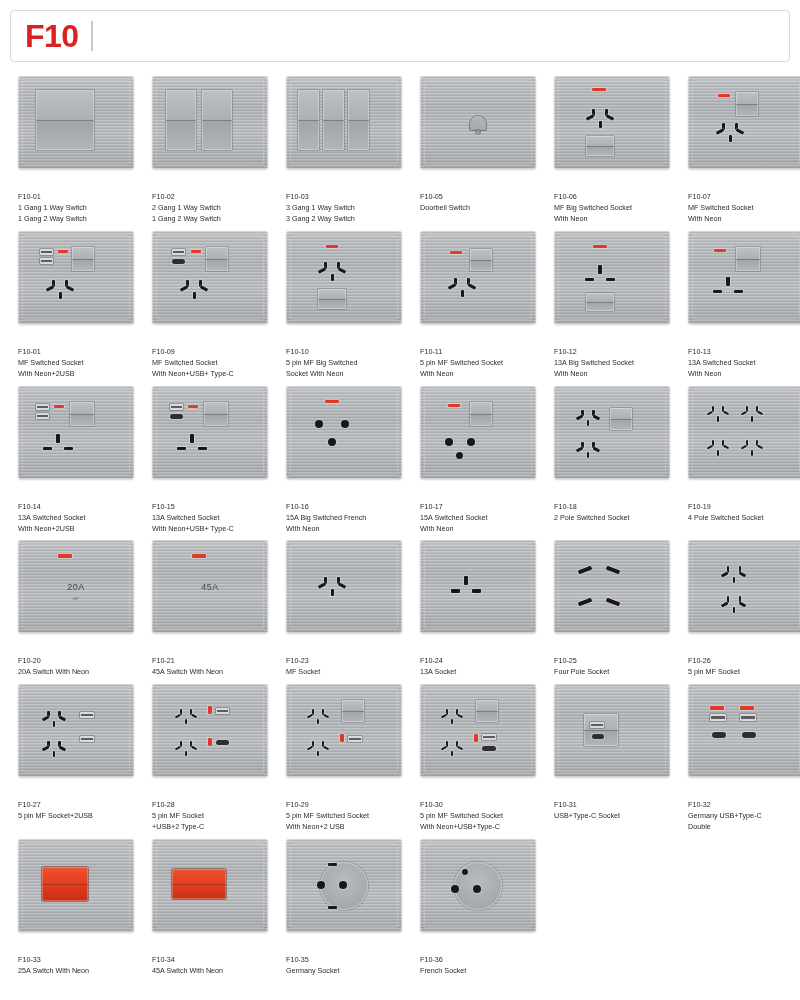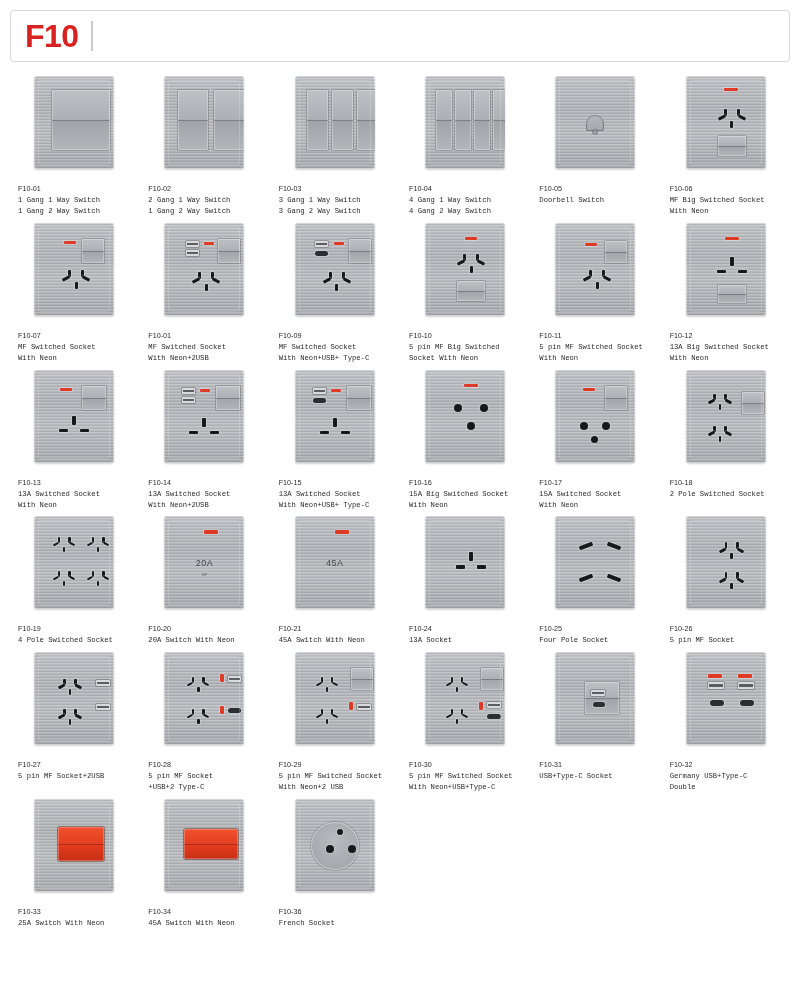--- a/index.html
+++ b/index.html
@@ -57,23 +57,23 @@
     column-gap: 18px;
     row-gap: 6px;
     box-sizing: border-box;
   }
   .cell {
     width: 100%;
   }
 
   
   .plate {
-    width: 80px;
+    width: 116px;
     height: 93px;
-    margin: 0 auto 15px auto;
+    margin: 0 auto 23px auto;
     border-radius: 3px;
     position: relative;
     background:
       repeating-linear-gradient(0deg,
         rgba(255,255,255,0.50) 0px,
         rgba(255,255,255,0.00) 1px,
         rgba(120,120,120,0.20) 2px,
         rgba(255,255,255,0.30) 3px),
       linear-gradient(180deg, #b9bcc0 0%, #a9acb1 35%, #b4b7bb 60%, #9ea1a6 100%);
     box-shadow: inset 0 0 0 1px rgba(255,255,255,0.35),
@@ -204,21 +204,20 @@
     font-size: 7.2px;
     line-height: 1.52;
     color: #2a2a2a;
     padding-left: 0px;
   }
   .caption .code {
     display: block;
   }
   .caption .line {
     display: block;
-    font-family: Liberation Mono, monospace;
   }
 </style>
 </head>
 <body>
 
 <div class="header">
   <div class="header-code">F10</div>
   <div class="header-divider"></div>
 </div>
 
@@ -258,35 +257,20 @@
       </div>
       <div class="caption">
         <span class="code">F10-03</span>
         <span class="line">3 Gang 1 Way Switch</span>
         <span class="line">3 Gang 2 Way Switch</span>
       </div>
     </div>
     <div class="cell">
       <div class="plate">
         <div class="inner">
-          <div class="rocker" style="left:3px;top:6px;width:16px;height:60px;"></div>
-          <div class="rocker" style="left:22px;top:6px;width:16px;height:60px;"></div>
-          <div class="rocker" style="left:41px;top:6px;width:16px;height:60px;"></div>
-          <div class="rocker" style="left:60px;top:6px;width:16px;height:60px;"></div>
-        </div>
-      </div>
-      <div class="caption">
-        <span class="code">F10-04</span>
-        <span class="line">4 Gang 1 Way Switch</span>
-        <span class="line">4 Gang 2 Way Switch</span>
-      </div>
-    </div>
-    <div class="cell">
-      <div class="plate">
-        <div class="inner">
           <div class="bell" style=""></div>
         </div>
       </div>
       <div class="caption">
         <span class="code">F10-05</span>
         <span class="line">Doorbell Switch</span>
       </div>
     </div>
     <div class="cell">
       <div class="plate">
@@ -484,21 +468,21 @@
       <div class="plate">
         <div class="inner">
           <div class="neon" style="left:31px;top:6px;width:14px;height:3px;"></div>
           <div class="hole round" style="left:21px;top:26px;width:8px;height:8px;"></div>
           <div class="hole round" style="left:47px;top:26px;width:8px;height:8px;"></div>
           <div class="hole round" style="left:34px;top:44px;width:8px;height:8px;"></div>
         </div>
       </div>
       <div class="caption">
         <span class="code">F10-16</span>
-        <span class="line">15A Big Switched Socket</span>
+        <span class="line">15A Big Switched French</span>
         <span class="line">With Neon</span>
       </div>
     </div>
     <div class="cell">
       <div class="plate">
         <div class="inner">
           <div class="neon" style="left:20px;top:10px;width:12px;height:3px;"></div>
           <div class="rocker" style="left:42px;top:8px;width:22px;height:24px;"></div>
           <div class="hole round" style="left:17px;top:44px;width:8px;height:8px;"></div>
           <div class="hole round" style="left:39px;top:44px;width:8px;height:8px;"></div>
@@ -583,20 +567,35 @@
         </div>
       </div>
       <div class="caption">
         <span class="code">F10-21</span>
         <span class="line">45A Switch With Neon</span>
       </div>
     </div>
     <div class="cell">
       <div class="plate">
         <div class="inner">
+          <div class="hole" style="left:30px;top:29px;width:3px;height:7px;"></div>
+          <div class="hole" style="left:43px;top:29px;width:3px;height:7px;"></div>
+          <div class="hole" style="left:24px;top:36px;width:8px;height:3px;transform:rotate(-28deg);"></div>
+          <div class="hole" style="left:44px;top:36px;width:8px;height:3px;transform:rotate(28deg);"></div>
+          <div class="hole" style="left:36.5px;top:41px;width:3px;height:7px;"></div>
+        </div>
+      </div>
+      <div class="caption">
+        <span class="code">F10-23</span>
+        <span class="line">MF Socket</span>
+      </div>
+    </div>
+    <div class="cell">
+      <div class="plate">
+        <div class="inner">
           <div class="hole" style="left:36px;top:28px;width:4px;height:9px;"></div>
           <div class="hole" style="left:23px;top:41px;width:9px;height:3.5px;"></div>
           <div class="hole" style="left:44px;top:41px;width:9px;height:3.5px;"></div>
         </div>
       </div>
       <div class="caption">
         <span class="code">F10-24</span>
         <span class="line">13A Socket</span>
       </div>
     </div>
@@ -795,20 +794,35 @@
       </div>
       <div class="caption">
         <span class="code">F10-34</span>
         <span class="line">45A Switch With Neon</span>
       </div>
     </div>
     <div class="cell">
       <div class="plate">
         <div class="inner">
           <div class="euro-ring" style=""></div>
+          <div class="hole round" style="left:23px;top:34px;width:8px;height:8px;"></div>
+          <div class="hole round" style="left:45px;top:34px;width:8px;height:8px;"></div>
+          <div class="hole" style="left:34px;top:16px;width:9px;height:3px;"></div>
+          <div class="hole" style="left:34px;top:59px;width:9px;height:3px;"></div>
+        </div>
+      </div>
+      <div class="caption">
+        <span class="code">F10-35</span>
+        <span class="line">Germany Socket</span>
+      </div>
+    </div>
+    <div class="cell">
+      <div class="plate">
+        <div class="inner">
+          <div class="euro-ring" style=""></div>
           <div class="hole round" style="left:23px;top:38px;width:8px;height:8px;"></div>
           <div class="hole round" style="left:45px;top:38px;width:8px;height:8px;"></div>
           <div class="hole round" style="left:34px;top:22px;width:6px;height:6px;"></div>
         </div>
       </div>
       <div class="caption">
         <span class="code">F10-36</span>
         <span class="line">French Socket</span>
       </div>
     </div>

